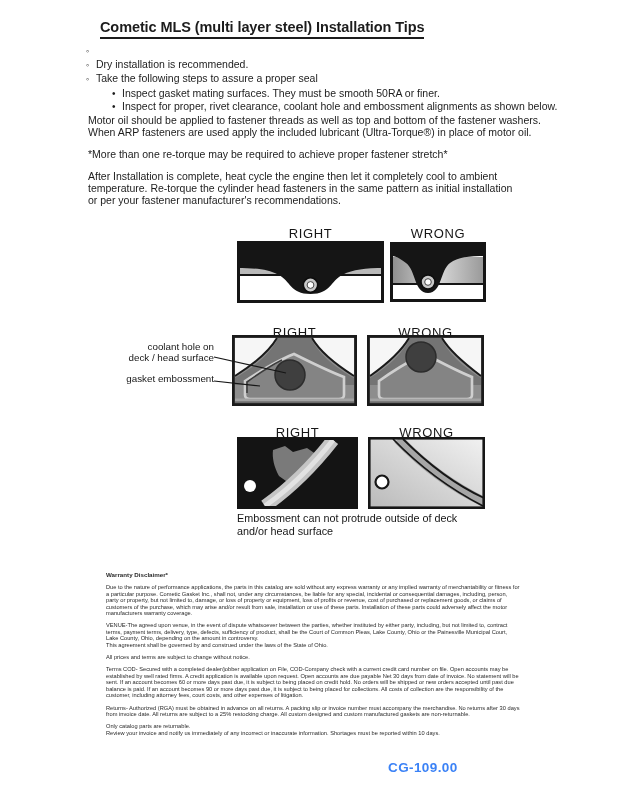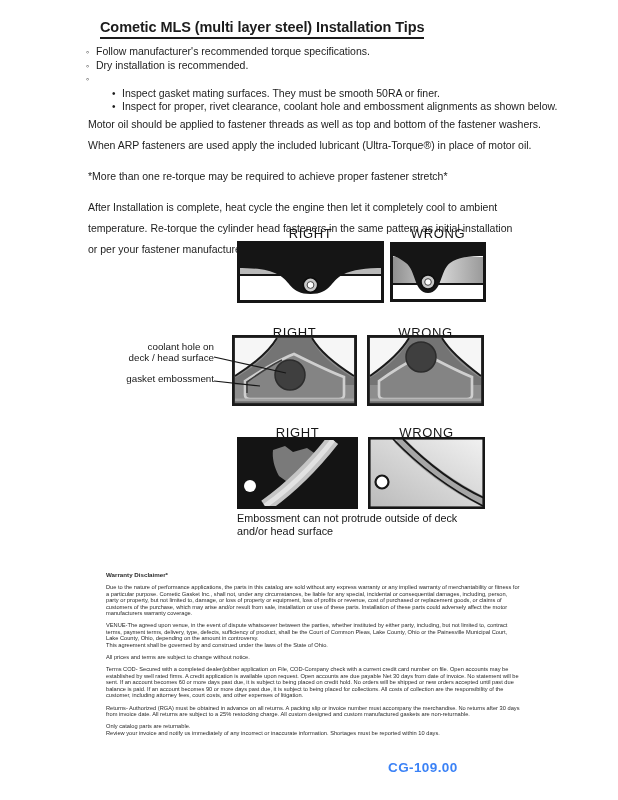--- a/index.html
+++ b/index.html
@@ -13,21 +13,21 @@
     display:inline-block;margin:0 0 6px 14px;font-size:14.5px;font-weight:bold;
     letter-spacing:-0.1px;border-bottom:2px solid #1c1c1c;padding-bottom:2px;
   }
   .tip-line{display:flex;align-items:baseline;white-space:nowrap;font-size:10.5px;line-height:13.2px;}
   .tip-line .marker{width:10px;flex:0 0 10px;font-size:9px;}
   .tip-line.sub{margin-left:26px;}
   .tip-line.sub .marker{font-size:10px;}
   
   .diesel{position:absolute;left:88px;top:114px;width:480px;}
   .diesel h2{margin:0 0 8px 0;font-size:12px;font-weight:bold;}
-  .diesel p{margin:0 0 10px 0;font-size:10.5px;line-height:21px;}
+  .diesel p{margin:0 0 10px 0;font-size:10.5px;line-height:12px;}
   .prewrap{white-space:pre-line;}
   
   .diagrams{position:absolute;left:110px;top:224px;width:440px;height:330px;}
   .dg-label{position:absolute;font-size:13px;letter-spacing:0.6px;text-align:center;color:#161616;}
   .dg-box{position:absolute;line-height:0;}
   .dg-caption{position:absolute;font-size:10.8px;line-height:12.5px;color:#161616;}
   .callout{position:absolute;font-size:9.8px;line-height:11px;text-align:right;width:104px;color:#161616;}
   .overlay{position:absolute;left:0;top:0;pointer-events:none;}
   
   .fineprint{position:absolute;left:106px;top:572px;width:414px;font-size:5.7px;line-height:6.4px;color:#2a2a2a;}
@@ -38,28 +38,28 @@
 </style>
 </head>
 <body>
 
 <div class="page">
 
   <div class="header">
     <h1 class="title">Cometic MLS (multi layer steel) Installation Tips</h1>
     <div class="tip-line">
       <span class="marker">◦</span>
-      <span>Follow manufacturer's recommended torque specifications.</span>
     </div>
     <div class="tip-line">
       <span class="marker">◦</span>
       <span>Dry installation is recommended.</span>
     </div>
     <div class="tip-line">
       <span class="marker">◦</span>
+      <span>Take the following steps to assure a proper seal</span>
     </div>
     <div class="tip-line sub">
       <span class="marker">•</span>
       <span>Inspect gasket mating surfaces.  They must be smooth 50RA or finer.</span>
     </div>
     <div class="tip-line sub">
       <span class="marker">•</span>
       <span>Inspect for proper, rivet clearance, coolant hole and embossment alignments as shown below.</span>
     </div>
   </div>

